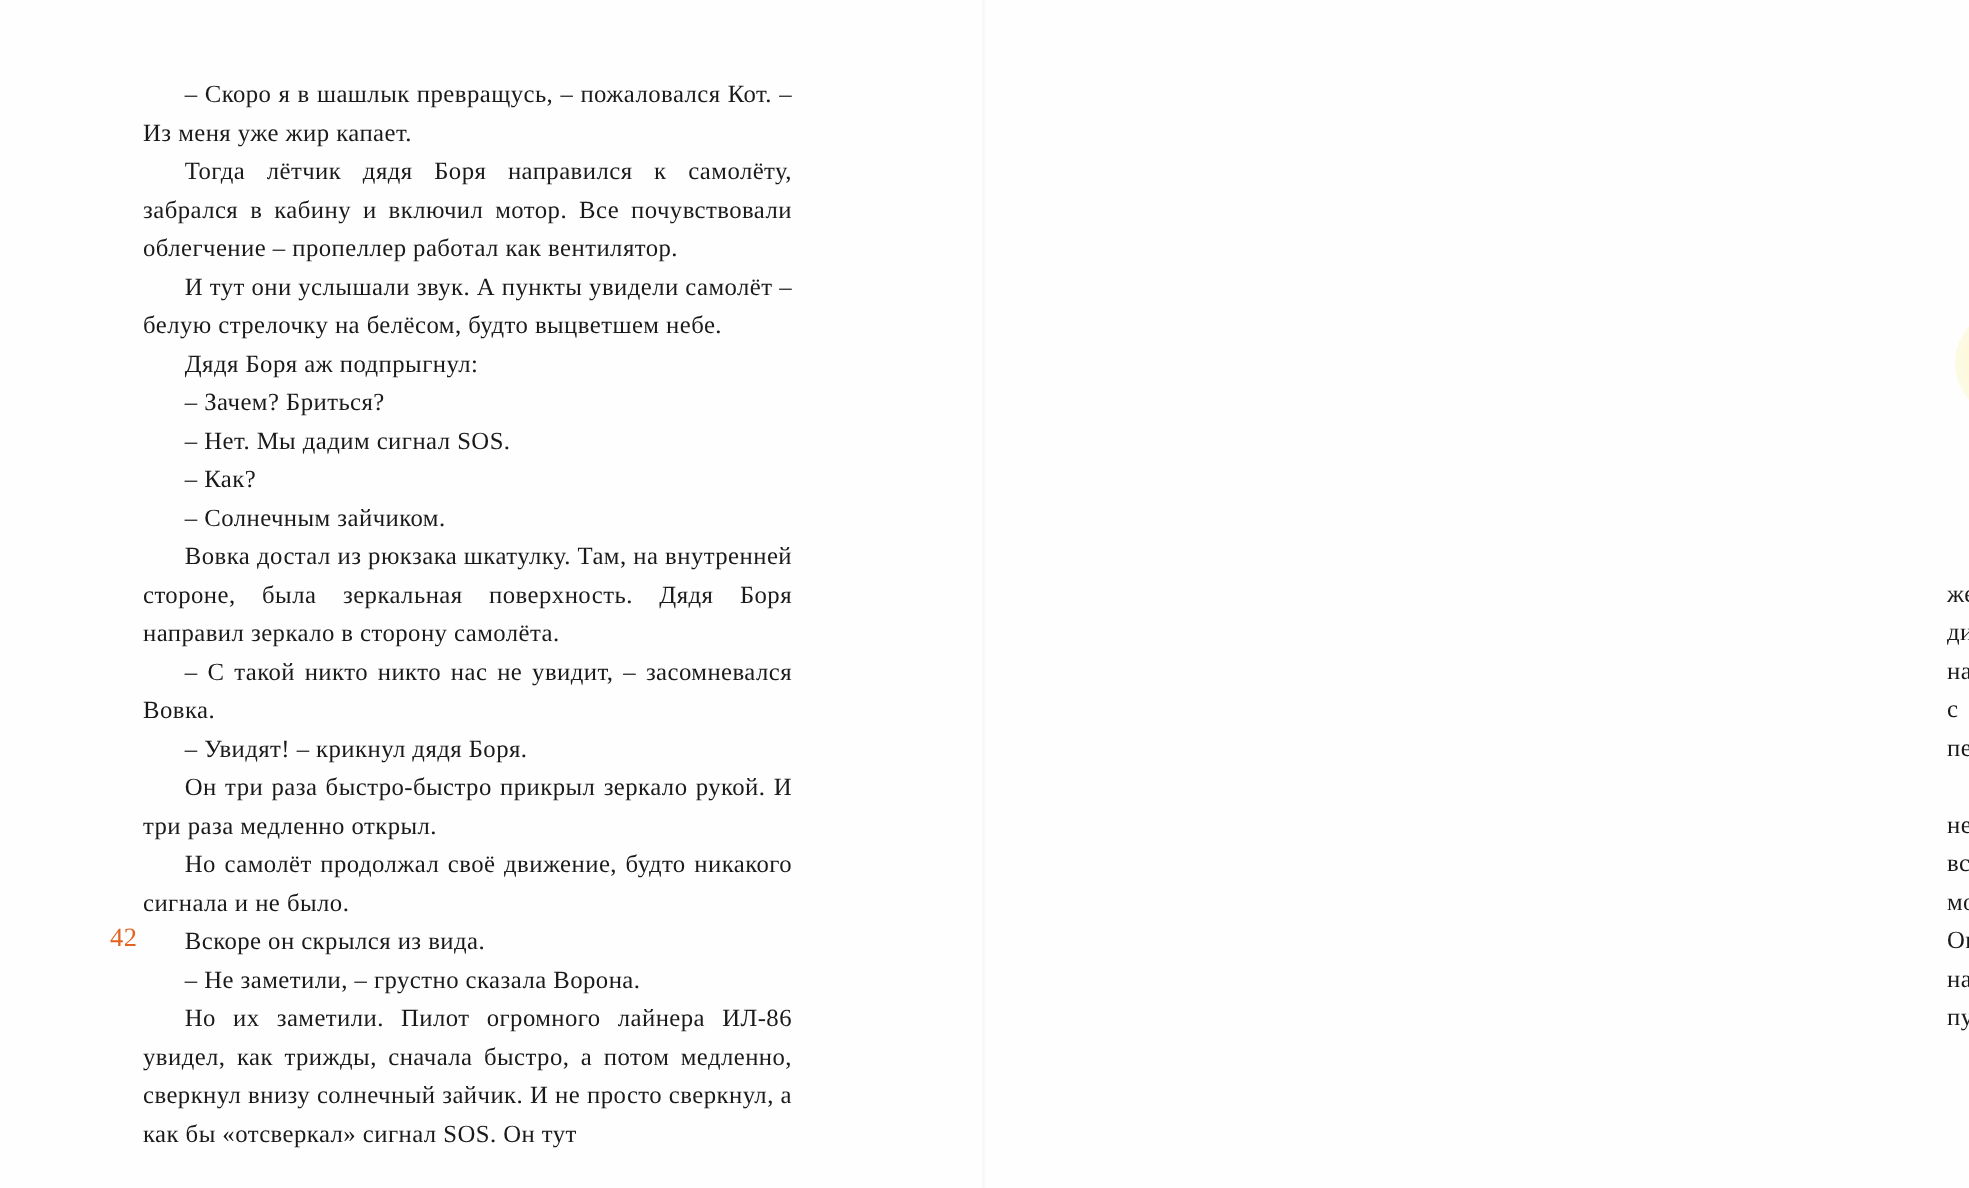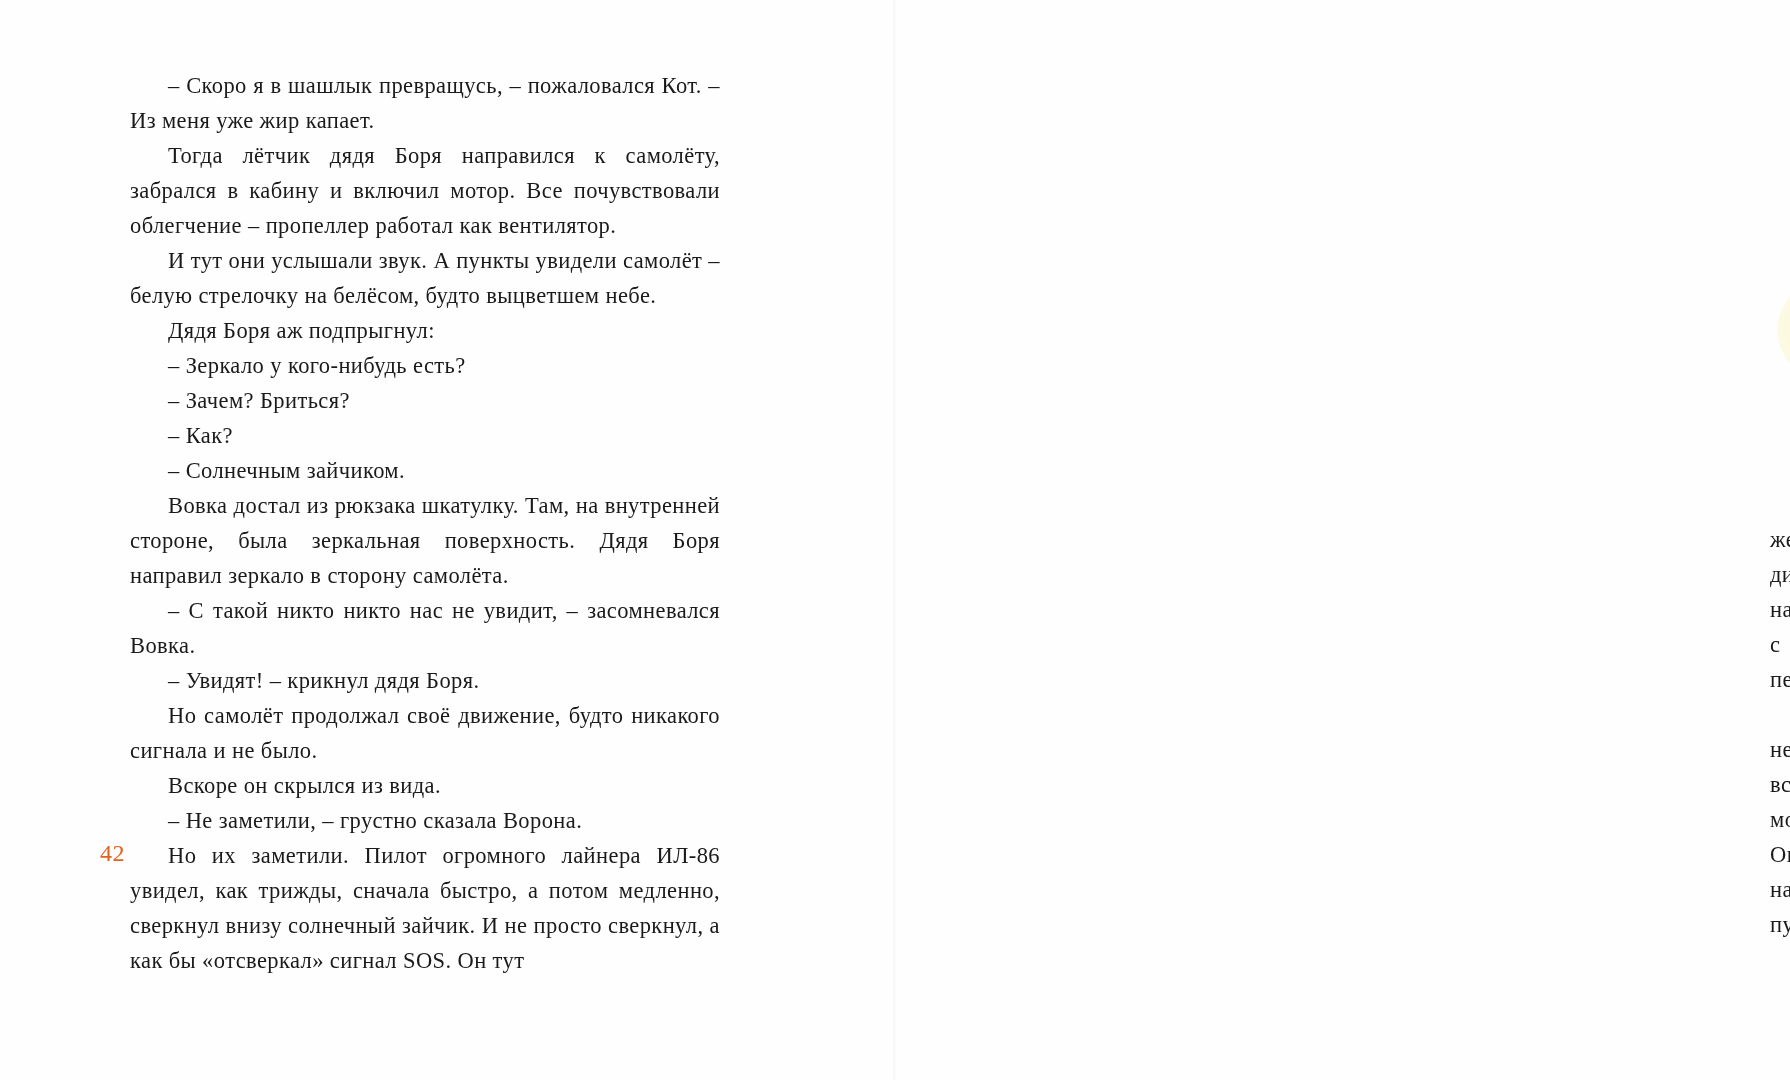--- a/index.html
+++ b/index.html
@@ -99,27 +99,28 @@
 
 <div id="spread">
 
   <div class="page" id="page-left">
 
     <div class="text-col" id="left-text">
       <p class="para">– Скоро я в шашлык превращусь, – пожаловался Кот. – Из меня уже жир капает.</p>
       <p class="para">Тогда лётчик дядя Боря направился к самолёту, забрался в кабину и включил мотор. Все почувствовали облегчение – пропеллер работал как вентилятор.</p>
       <p class="para">И тут они услышали звук. А пункты увидели самолёт – белую стрелочку на белёсом, будто выцветшем небе.</p>
       <p class="para">Дядя Боря аж подпрыгнул:</p>
-      <p class="para dash">– Зеркало у кого-нибудь есть?</p>
       <p class="para dash">– Зачем? Бриться?</p>
+      <p class="para dash">– Нет. Мы дадим сигнал SOS.</p>
       <p class="para dash">– Как?</p>
       <p class="para dash">– Солнечным зайчиком.</p>
       <p class="para">Вовка достал из рюкзака шкатулку. Там, на внутренней стороне, была зеркальная поверхность. Дядя Боря направил зеркало в сторону самолёта.</p>
       <p class="para dash">– С такой никто никто нас не увидит, – засомневался Вовка.</p>
       <p class="para dash">– Увидят! – крикнул дядя Боря.</p>
+      <p class="para">Он три раза быстро-быстро прикрыл зеркало рукой. И три раза медленно открыл.</p>
       <p class="para">Но самолёт продолжал своё движение, будто никакого сигнала и не было.</p>
       <p class="para">Вскоре он скрылся из вида.</p>
       <p class="para dash">– Не заметили, – грустно сказала Ворона.</p>
       <p class="para">Но их заметили. Пилот огромного лайнера ИЛ-86 увидел, как трижды, сначала быстро, а потом медленно, сверкнул внизу солнечный зайчик. И не просто сверкнул, а как бы «отсверкал» сигнал SOS. Он тут</p>
     </div>
 
     <div class="folio" id="folio-left">42</div>
   </div>
 
   <div class="page" id="page-right">

